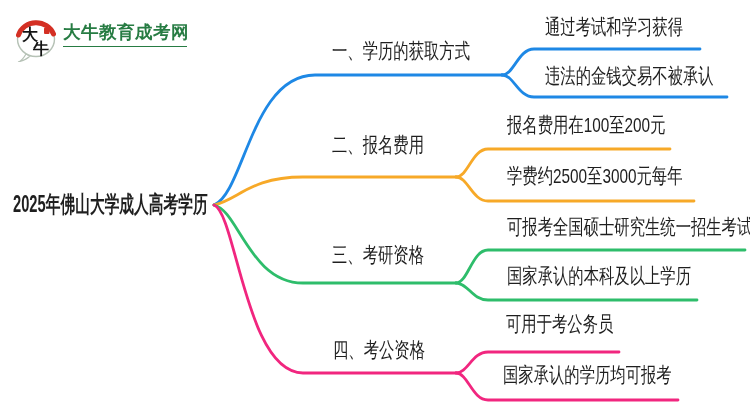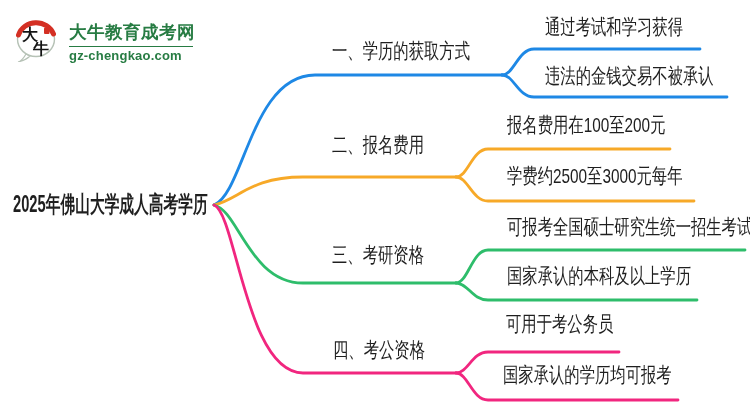--- a/index.html
+++ b/index.html
@@ -13,21 +13,21 @@
     transform:scaleX(0.73);transform-origin:left top;letter-spacing:0;
   }
   .mm-root{
     font-size:23px;font-weight:700;transform:scaleX(0.64);transform-origin:left top;
   }
   .mm-label{font-size:21px;font-weight:500;}
   .mm-child{font-size:21px;font-weight:500;}
   
   #logo{position:absolute;left:15px;top:14px;display:flex;align-items:flex-start;}
   #logo-icon{width:42px;height:48px;}
-  #logo-textcol{margin-left:12px;padding-top:6px;}
+  #logo-textcol{margin-left:6px;padding-top:6px;text-align:center;}
   .brand-name{font-size:17.5px;font-weight:700;letter-spacing:0.5px;}
   .brand-divider{height:1px;margin:2px 0 1px 0;width:124px;}
   .brand-domain{font-size:13px;font-weight:700;letter-spacing:0.2px;}
 </style>
 </head>
 <body>
 
 <div id="stage">
 
   <svg id="curves" viewBox="0 0 750 410" fill="none">
@@ -62,21 +62,20 @@
       <path d="M 11,40 Q 7,47 3,48 Q 11,46 15,42 Z" fill="#ffffff" stroke="#b6c2b6" stroke-width="1.2"></path>
       <ellipse cx="21" cy="25" rx="18.5" ry="17.5" fill="#ffffff" stroke="#b6c2b6" stroke-width="1.4"></ellipse>
       <path d="M 3.5,21 A 18.5,17.5 0 0 1 38.5,20" fill="none" stroke-width="5" stroke-linecap="round" stroke="#D43024"></path>
       <rect x="29" y="13.5" width="5.5" height="6.5" rx="1" fill="#D43024"></rect>
       <text x="7" y="26" font-size="16" font-weight="700" fill="#141414">大</text>
       <text x="18" y="40" font-size="16" font-weight="700" fill="#141414">牛</text>
     </svg>
     <div id="logo-textcol">
       <div class="brand-name" style="color: rgb(39, 124, 67);">大牛教育成考网</div>
       <div class="brand-divider" style="background: rgb(39, 124, 67);"></div>
-      <div class="brand-domain" style="color: rgb(39, 124, 67);">gz-chengkao.com</div>
     </div>
   </div>
 
   <div class="mm-text mm-root" style="left:13px;top:192px;">2025年佛山大学成人高考学历</div>
 
   <div class="mm-text mm-label" style="left:332px;top:39px;">一、学历的获取方式</div>
   <div class="mm-text mm-child" style="left:545px;top:15px;">通过考试和学习获得</div>
   <div class="mm-text mm-child" style="left:545px;top:64px;">违法的金钱交易不被承认</div>
 
   <div class="mm-text mm-label" style="left:332px;top:133px;">二、报名费用</div>

